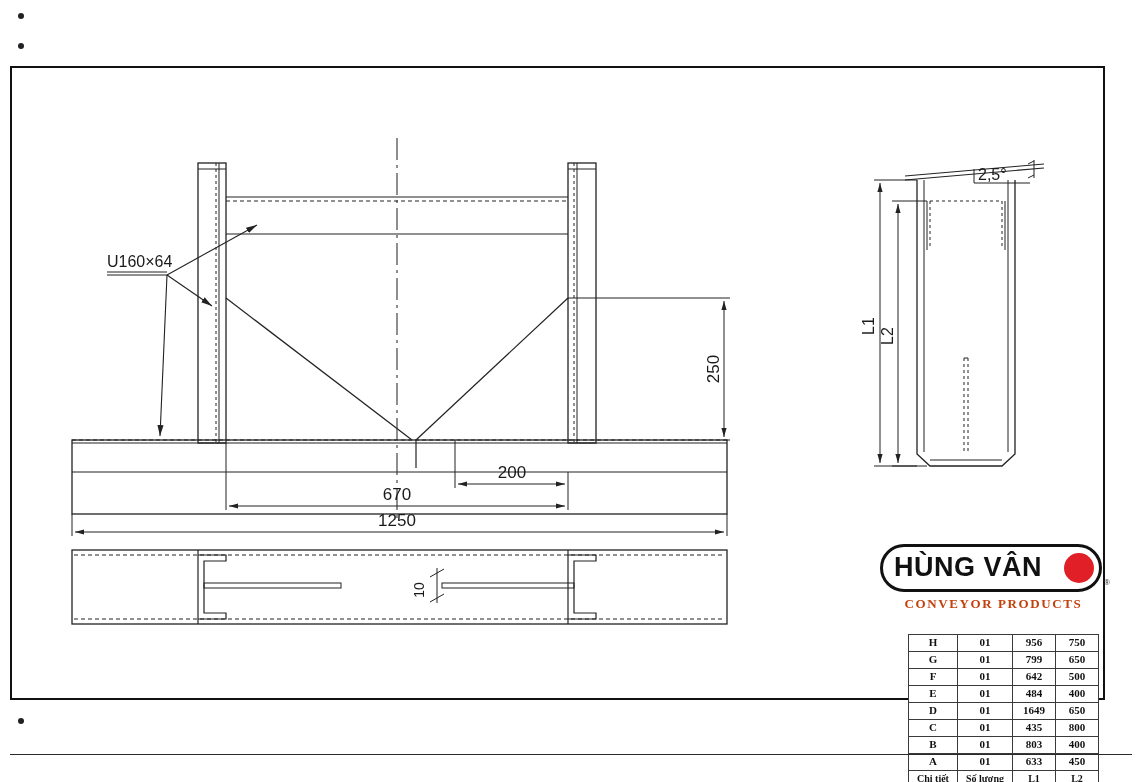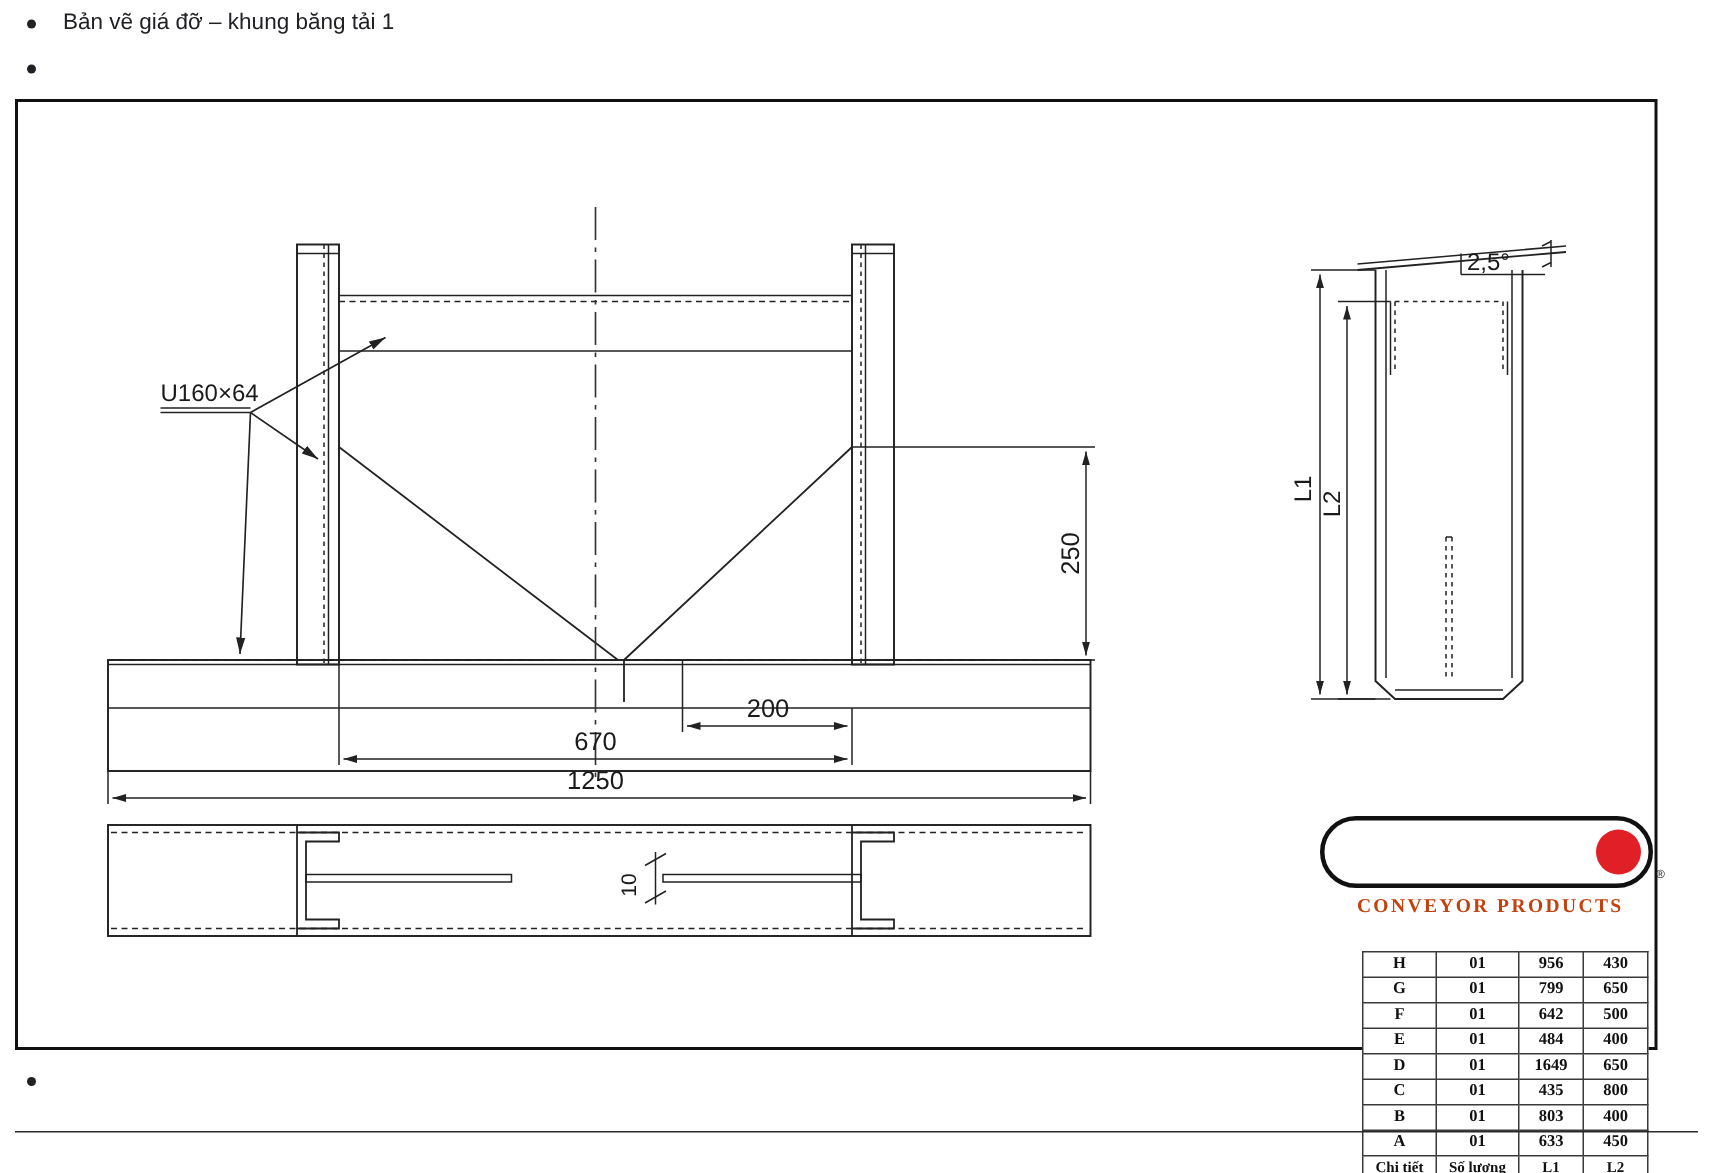--- a/index.html
+++ b/index.html
@@ -94,21 +94,20 @@
   #parts-table tr.header-row td{font-size:10px;}
 
   
   text{font-family:"Liberation Sans", sans-serif;fill:#1a1a1a;}
 </style>
 </head>
 <body>
 
 <div class="bullet-row" id="bullet-1">
   <span class="bullet-dot"></span>
-  <span class="bullet-text">Bản vẽ giá đỡ – khung băng tải 1</span>
 </div>
 
 <div class="bullet-row" id="bullet-2">
   <span class="bullet-dot"></span>
   <span class="bullet-text"></span>
 </div>
 
 <div id="drawing-frame">
   <svg id="drawing-svg" viewBox="0 0 1091 630" preserveAspectRatio="none">
     <defs>
@@ -249,32 +248,33 @@
       <line x1="1016" y1="96" x2="1022" y2="93"></line>
       <line x1="1016" y1="110" x2="1022" y2="107"></line>
       <line x1="962" y1="115" x2="1018" y2="115" stroke-width="1.1"></line>
       <line x1="962" y1="101" x2="962" y2="115" stroke-width="1"></line>
     </g>
     <text x="966" y="112" font-size="16">2,5°</text>
   </svg>
 
   <div id="logo-block">
     <div class="logo-bar"></div>
+    <div class="logo-name">HÙNG VÂN</div>
     <div class="logo-dot"></div>
     <div class="logo-reg">®</div>
     <div class="logo-sub">CONVEYOR PRODUCTS</div>
   </div>
 
   <table id="parts-table">
     <tbody>
       <tr>
         <td class="c-det">H</td>
         <td class="c-qty">01</td>
         <td class="c-l1">956</td>
-        <td class="c-l2">430</td>
+        <td class="c-l2">750</td>
       </tr>
       <tr>
         <td class="c-det">G</td>
         <td class="c-qty">01</td>
         <td class="c-l1">799</td>
         <td class="c-l2">650</td>
       </tr>
       <tr>
         <td class="c-det">F</td>
         <td class="c-qty">01</td>

